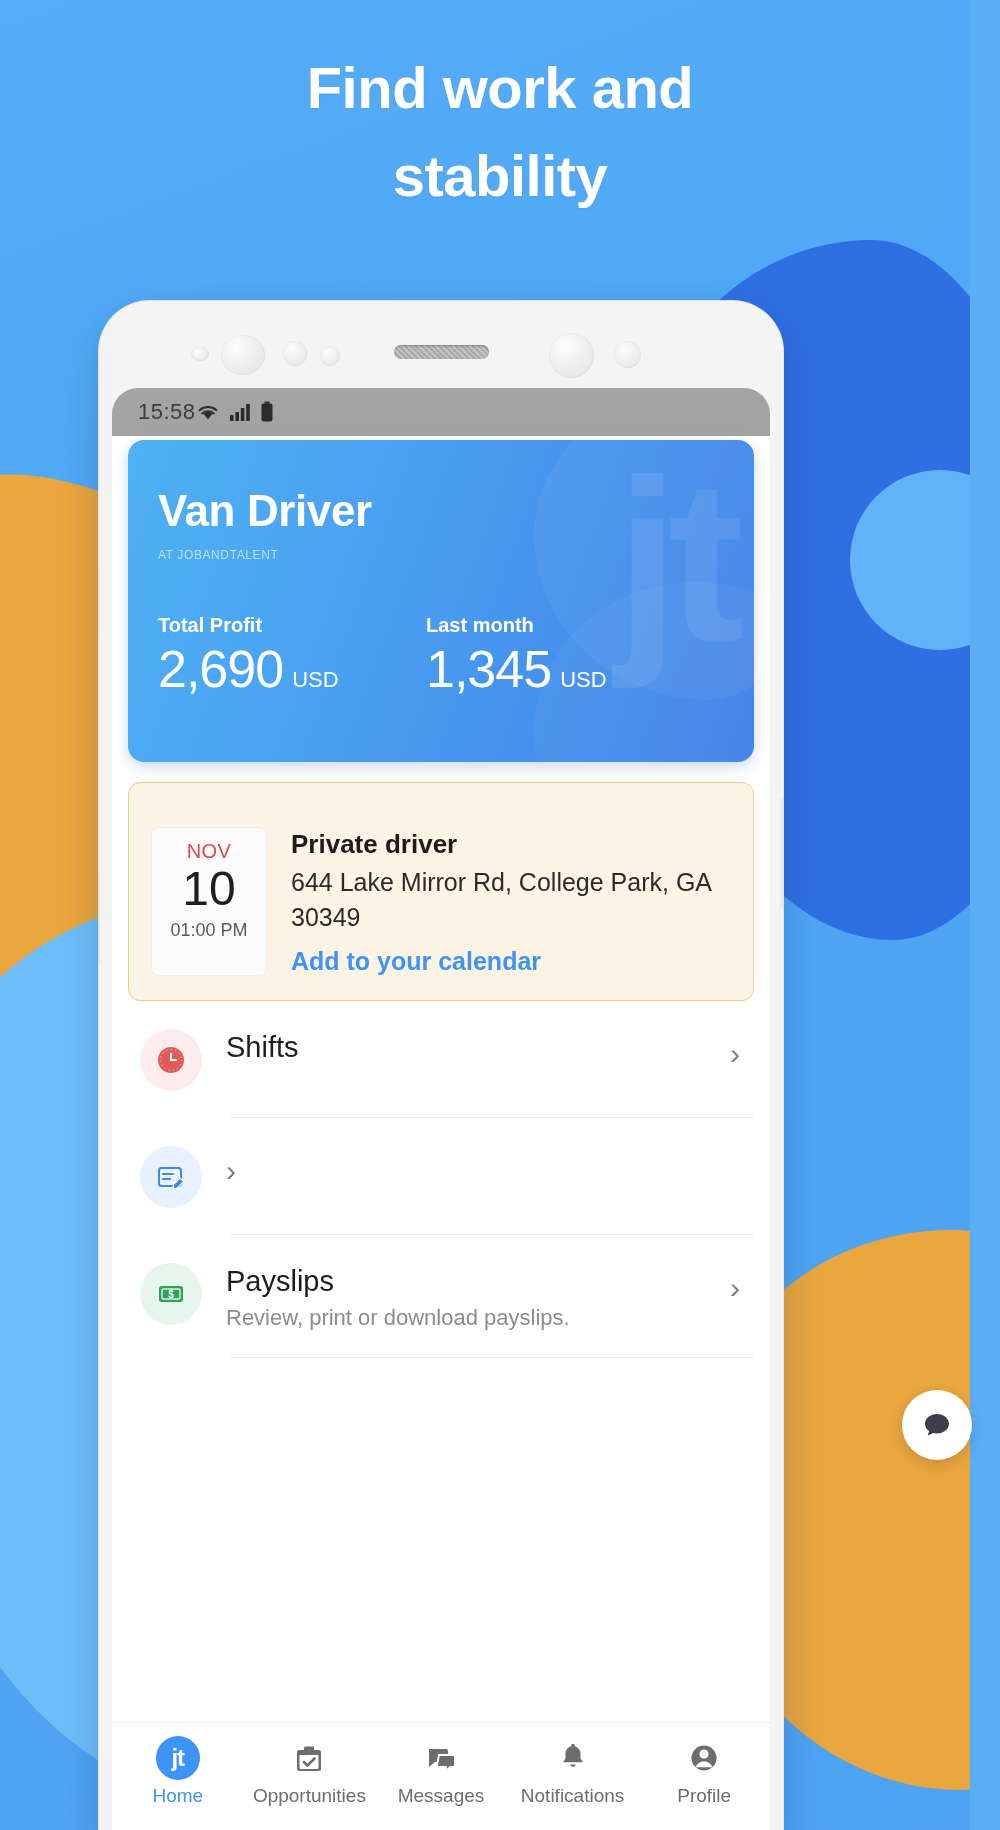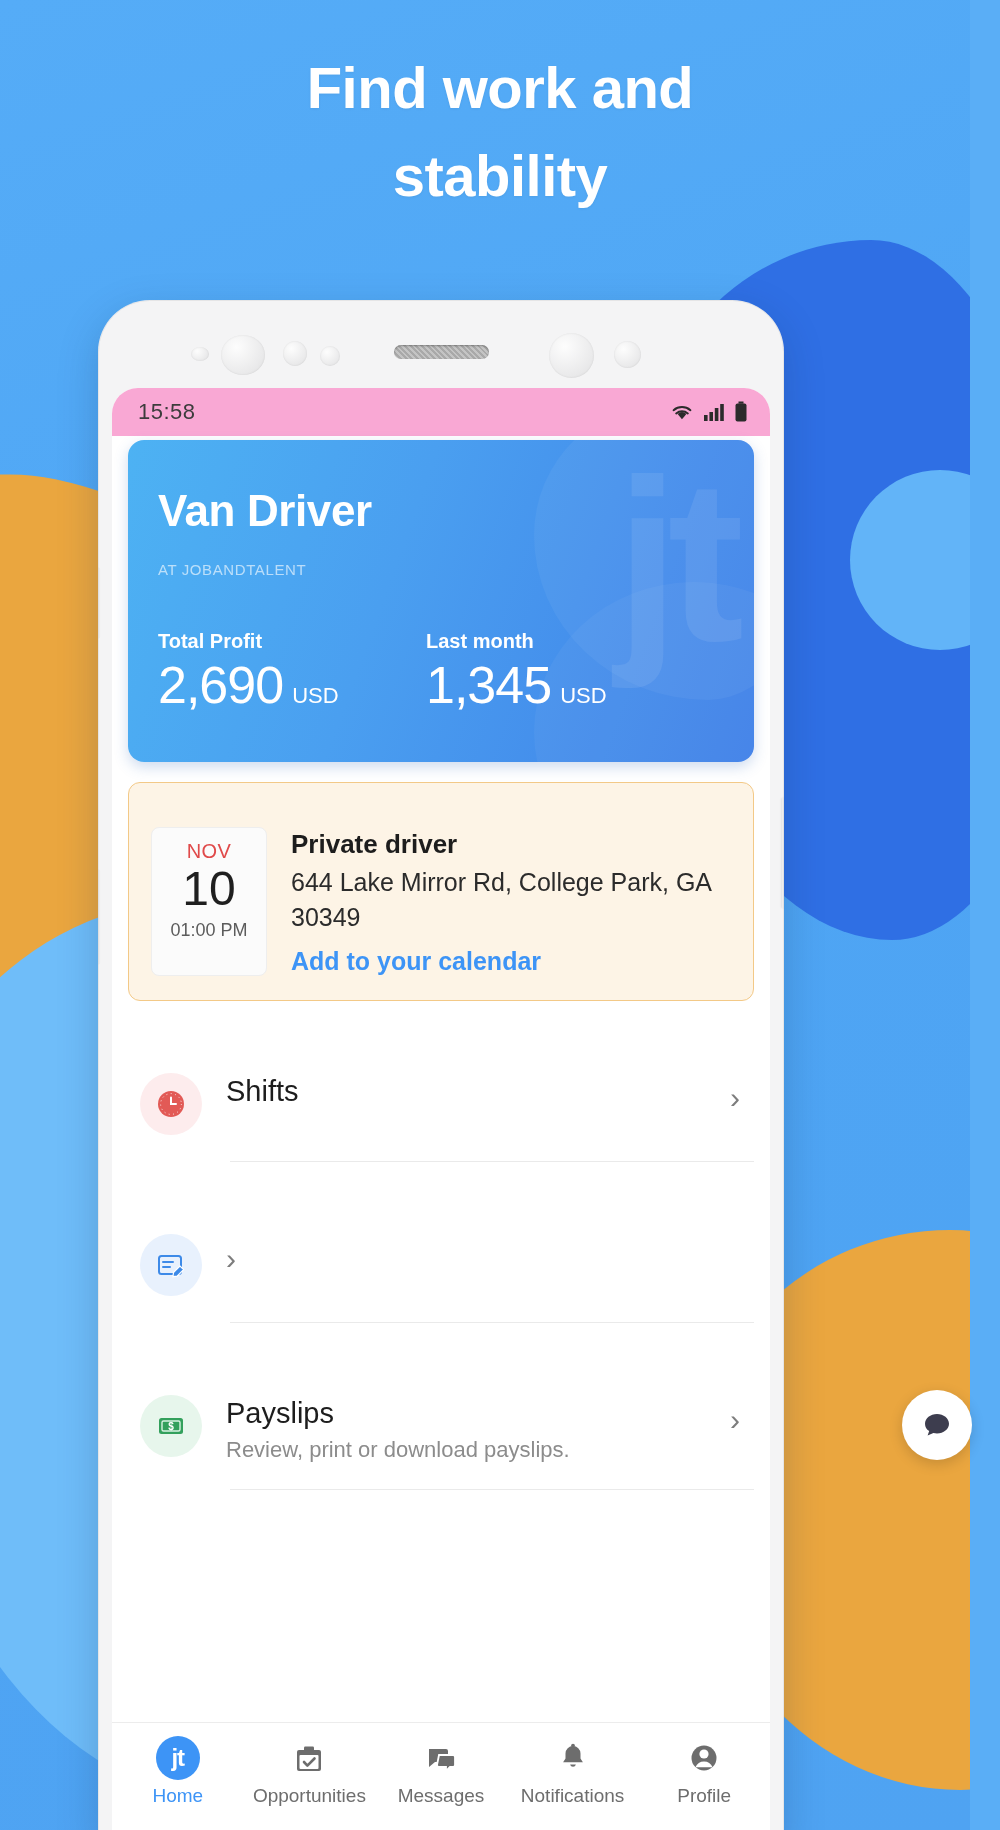--- a/index.html
+++ b/index.html
@@ -83,22 +83,22 @@
   .side-btn.b2 { top:570px; height:94px; }
   .side-btn.b3 { right:-8px; left:auto; top:498px; height:110px; border-radius:0 4px 4px 0; }
 
   
   .screen {
     position:absolute; left:14px; top:88px; width:658px; height:1452px;
     background:#ffffff; border-radius:26px 26px 0 0; overflow:hidden;
   }
   .statusbar {
     height:48px; display:flex; align-items:center;
-    justify-content:space-between; padding:0 22px 0 26px;
-    background:#f9a8d4;
+    padding:0 22px 0 26px;
+    background:#a3a3a3;
   }
   .status-time { font-size:22px; color:#3c3c3c; letter-spacing:.5px; }
   .status-icons { display:flex; align-items:center; gap:9px; }
 
   
   .hero {
     position:relative; margin:4px 16px 0 16px; height:322px;
     border-radius:16px; overflow:hidden;
     background:linear-gradient(110deg,#4db2f3 0%,#4a9ff0 42%,#3f80e8 100%);
     box-shadow:0 5px 14px rgba(60,110,190,.25);
@@ -114,21 +114,21 @@
     background:rgba(255,255,255,.05);
     border-radius:48% 52% 40% 60% / 45% 40% 60% 55%;
   }
   .hero-swoosh2 {
     position:absolute; right:-100px; bottom:-120px; width:320px; height:300px;
     background:rgba(255,255,255,.045); border-radius:50%;
   }
   .hero-content { position:relative; padding:40px 0 0 30px; }
   .hero-eyebrow { color:rgba(255,255,255,.92); font-size:20px; letter-spacing:.6px; }
   .hero-title { color:#fff; font-size:44px; font-weight:bold; margin-top:6px; letter-spacing:-.4px; }
-  .hero-sub { color:rgba(255,255,255,.62); font-size:15px; letter-spacing:.6px; margin-top:25px; }
+  .hero-sub { color:rgba(255,255,255,.62); font-size:12px; letter-spacing:.6px; margin-top:12px; }
   .hero-stats { display:flex; margin-top:52px; }
   .stat { }
   .stat:first-child { width:268px; }
   .stat-label { color:#fff; font-size:20px; font-weight:bold; }
   .stat-value { color:#fff; margin-top:2px; display:flex; align-items:baseline; }
   .stat-num { font-size:52px; letter-spacing:-1px; }
   .stat-cur { font-size:22px; margin-left:9px; }
 
   
   .jobcard {
@@ -147,21 +147,21 @@
   .date-mon { color:#e04a4a; font-size:20px; font-weight:normal; letter-spacing:.4px; }
   .date-day { color:#1f1f1f; font-size:48px; line-height:1.05; margin-top:1px; }
   .date-time { color:#5c5c5c; font-size:18px; margin-top:6px; }
   .jobinfo { padding-top:2px; }
   .job-title { color:#1d1d1d; font-size:26px; font-weight:bold; }
   .job-addr { color:#2b2b2b; font-size:25px; line-height:1.38; margin-top:5px; }
   .job-link { color:#3d94f6; font-size:25px; font-weight:bold; margin-top:13px; }
 
   
   .menu { margin:0 16px; }
-  .menu-row { display:flex; align-items:flex-start; padding:28px 0 26px 0; position:relative;margin-top:44px; }
+  .menu-row { display:flex; align-items:flex-start; padding:28px 0 26px 0; position:relative; }
   .menu-divider { height:1px; background:#eaeaea; margin-left:102px; }
   .menu-icon {
     width:62px; height:62px; border-radius:50%; flex-shrink:0;
     display:flex; align-items:center; justify-content:center; margin-right:24px; margin-left:12px;
   }
   .ic-shifts { background:#fdeced; }
   .ic-contract { background:#e8f1fd; }
   .ic-payslips { background:#e7f6ec; }
   .menu-text { flex:1; padding-top:2px; }
   .menu-title { font-size:29px; color:#1d1d1d; }

